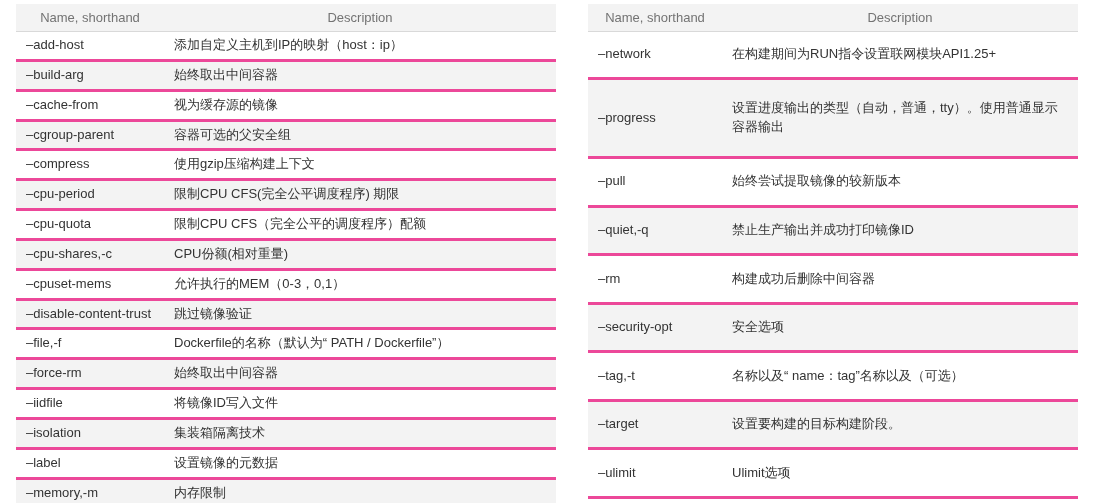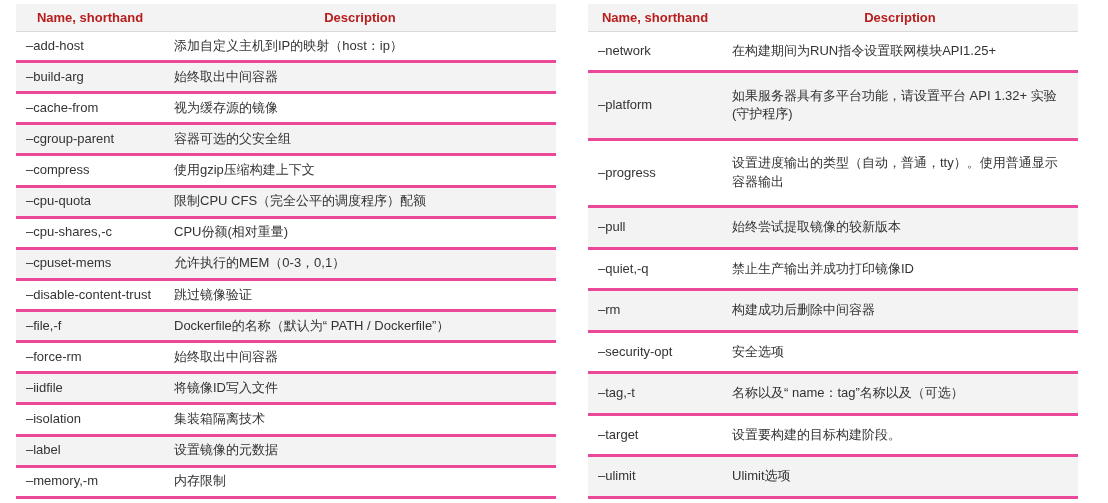--- a/index.html
+++ b/index.html
@@ -13,22 +13,22 @@
       gap: 32px;
     }
     .table {
       border-collapse: collapse;
       font-size: 13px;
       color: #333;
     }
     .table-left { flex: 0 0 540px; }
     .table-right { flex: 0 0 490px; }
     .table th {
-      font-weight: 700;
-      color: #b91c1c;
+      font-weight: 400;
+      color: #737373;
       text-align: center;
       padding: 6px 10px;
       border-bottom: 1px solid #d9d9d9;
       background: #f3f3f3;
     }
     .table td {
       padding: 4px 10px;
       border-bottom: 3px solid #ec4899;
       vertical-align: middle;
       line-height: 1.45;
@@ -63,20 +63,24 @@
         <td>–cache-from</td>
         <td>视为缓存源的镜像</td>
       </tr>
       <tr>
         <td>–cgroup-parent</td>
         <td>容器可选的父安全组</td>
       </tr>
       <tr>
         <td>–compress</td>
         <td>使用gzip压缩构建上下文</td>
+      </tr>
+      <tr>
+        <td>–cpu-period</td>
+        <td>限制CPU CFS(完全公平调度程序) 期限</td>
       </tr>
       <tr>
         <td>–cpu-quota</td>
         <td>限制CPU CFS（完全公平的调度程序）配额</td>
       </tr>
       <tr>
         <td>–cpu-shares,-c</td>
         <td>CPU份额(相对重量)</td>
       </tr>
       <tr>
@@ -120,24 +124,20 @@
       <th class="col-name-r">Name, shorthand</th>
       <th class="col-desc-r">Description</th>
     </tr>
   </thead>
   <tbody>
       <tr>
         <td>–network</td>
         <td>在构建期间为RUN指令设置联网模块API1.25+</td>
       </tr>
       <tr>
-        <td>–platform</td>
-        <td>如果服务器具有多平台功能，请设置平台 API 1.32+ 实验(守护程序)</td>
-      </tr>
-      <tr>
         <td>–progress</td>
         <td>设置进度输出的类型（自动，普通，tty）。使用普通显示容器输出</td>
       </tr>
       <tr>
         <td>–pull</td>
         <td>始终尝试提取镜像的较新版本</td>
       </tr>
       <tr>
         <td>–quiet,-q</td>
         <td>禁止生产输出并成功打印镜像ID</td>

